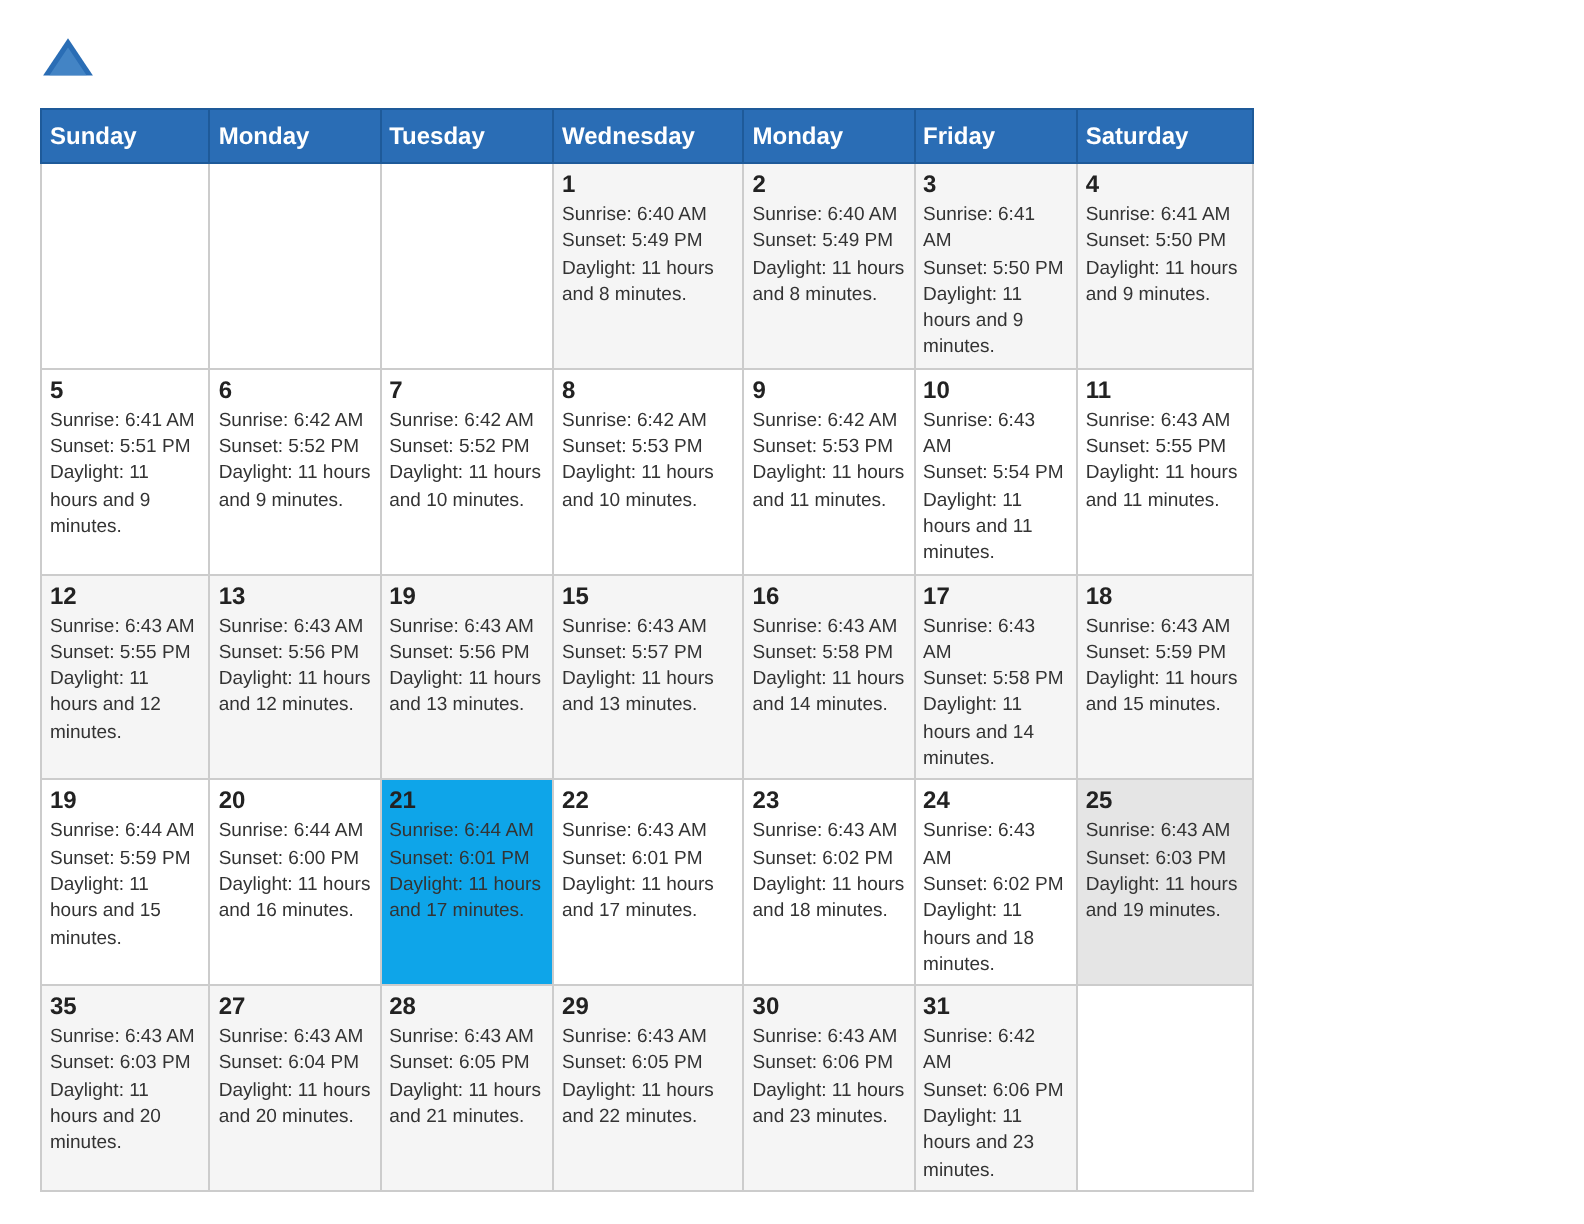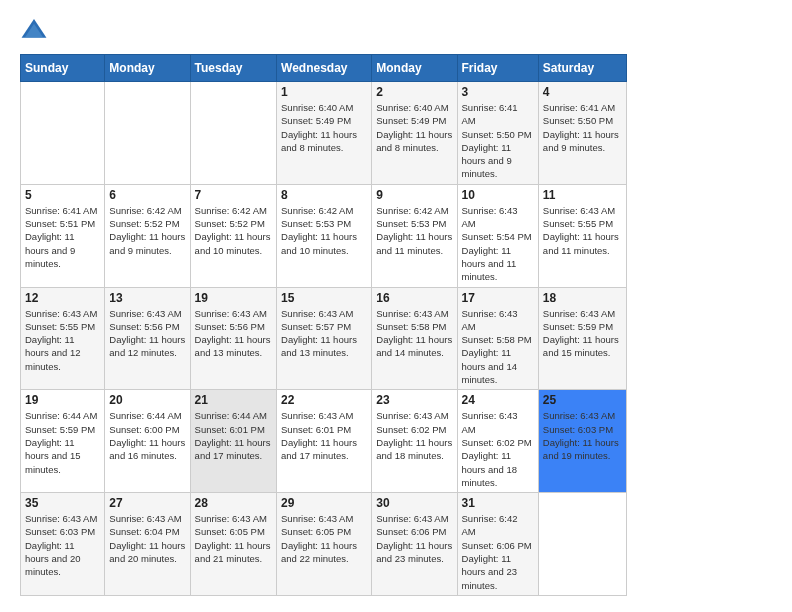--- a/index.html
+++ b/index.html
@@ -255,21 +255,21 @@
             <div class="day-info" style="white-space: pre-line;">Sunrise: 6:44 AM
 Sunset: 5:59 PM
 Daylight: 11 hours and 15 minutes.</div>
           </td>
           <td style="background: rgb(255, 255, 255);">
             <span class="day-num">20</span>
             <div class="day-info" style="white-space: pre-line;">Sunrise: 6:44 AM
 Sunset: 6:00 PM
 Daylight: 11 hours and 16 minutes.</div>
           </td>
-          <td style="background: #e5e5e5;">
+          <td style="background: #0ea5e9;">
             <span class="day-num">21</span>
             <div class="day-info" style="white-space: pre-line;">Sunrise: 6:44 AM
 Sunset: 6:01 PM
 Daylight: 11 hours and 17 minutes.</div>
           </td>
           <td style="background: rgb(255, 255, 255);">
             <span class="day-num">22</span>
             <div class="day-info" style="white-space: pre-line;">Sunrise: 6:43 AM
 Sunset: 6:01 PM
 Daylight: 11 hours and 17 minutes.</div>
@@ -279,21 +279,21 @@
             <div class="day-info" style="white-space: pre-line;">Sunrise: 6:43 AM
 Sunset: 6:02 PM
 Daylight: 11 hours and 18 minutes.</div>
           </td>
           <td style="background: rgb(255, 255, 255);">
             <span class="day-num">24</span>
             <div class="day-info" style="white-space: pre-line;">Sunrise: 6:43 AM
 Sunset: 6:02 PM
 Daylight: 11 hours and 18 minutes.</div>
           </td>
-          <td style="background: #3b82f6;">
+          <td style="background: #e5e5e5;">
             <span class="day-num">25</span>
             <div class="day-info" style="white-space: pre-line;">Sunrise: 6:43 AM
 Sunset: 6:03 PM
 Daylight: 11 hours and 19 minutes.</div>
           </td>
         </tr>
         <tr>
           <td style="background: rgb(245, 245, 245);">
             <span class="day-num">35</span>
             <div class="day-info" style="white-space: pre-line;">Sunrise: 6:43 AM

